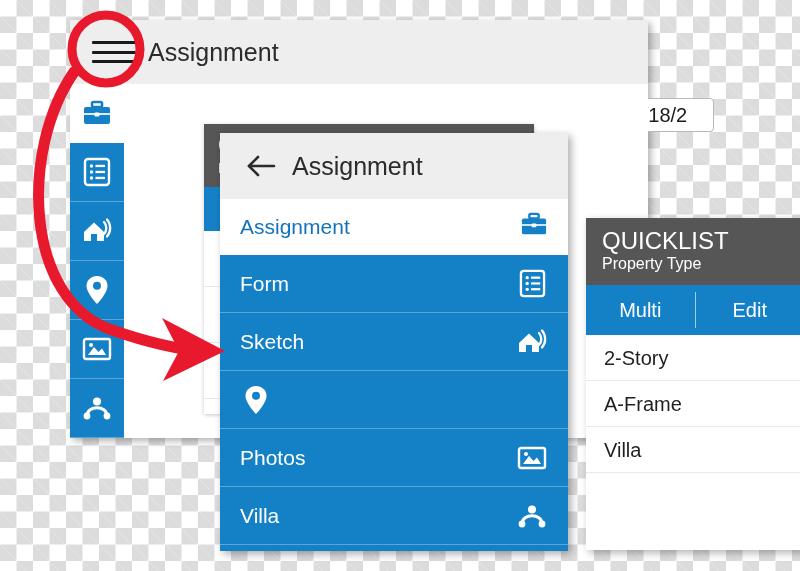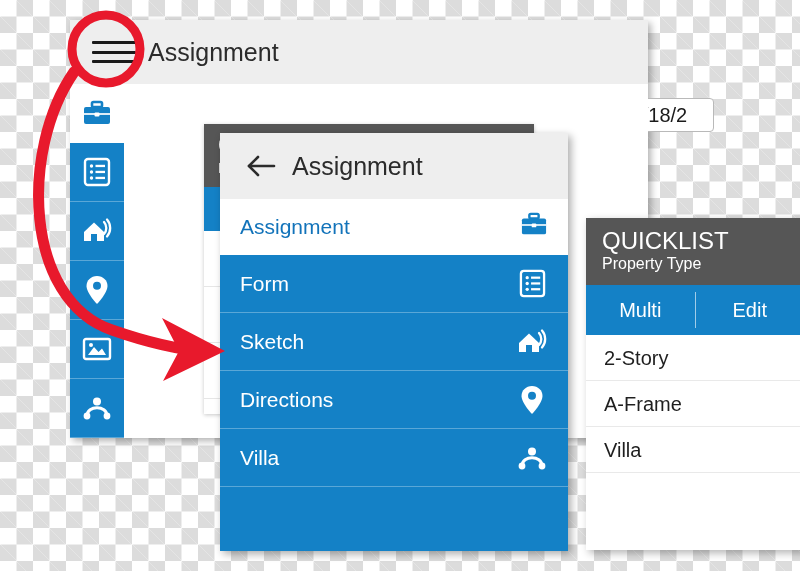--- a/index.html
+++ b/index.html
@@ -270,29 +270,38 @@
           <svg width="32" height="28" viewBox="0 0 32 28">
             <path d="M3 15 L13 5.5 L23 15 v9 H3 Z" fill="#ffffff"></path>
             <rect x="10" y="17" width="6" height="7" fill="#1481c6"></rect>
             <path d="M23 5 a9 9 0 0 1 0 12" fill="none" stroke="#fff" stroke-width="2.3" stroke-linecap="round"></path>
             <path d="M26 2.5 a13 13 0 0 1 0 17" fill="none" stroke="#fff" stroke-width="2.3" stroke-linecap="round"></path>
           </svg>
         </span>
       </div>
 
       <div class="menu-row">
-        <span class="lbl">Directions</span>
         <span class="ico">
           <svg width="24" height="30" viewBox="0 0 24 30">
             <path d="M12 1 C6 1 1.5 5.4 1.5 11 C1.5 18 12 29 12 29 C12 29 22.5 18 22.5 11 C22.5 5.4 18 1 12 1 Z" fill="#ffffff"></path>
             <circle cx="12" cy="10.8" r="4" fill="#1481c6"></circle>
           </svg>
         </span>
       </div>
 
+      <div class="menu-row">
+        <span class="lbl">Photos</span>
+        <span class="ico">
+          <svg width="30" height="26" viewBox="0 0 30 26">
+            <rect x="2" y="3" width="26" height="20" rx="2" fill="none" stroke="#fff" stroke-width="2.4"></rect>
+            <path d="M6 19 L12 11 L16.5 16 L20 12.5 L24 19 Z" fill="#ffffff"></path>
+            <circle cx="9" cy="9" r="2" fill="#ffffff"></circle>
+          </svg>
+        </span>
+      </div>
 
       <div class="menu-row">
         <span class="lbl">Villa</span>
         <span class="ico">
           <svg width="30" height="26" viewBox="0 0 30 26">
             <path d="M5 21 C5 10 25 10 25 21" fill="none" stroke="#fff" stroke-width="3"></path>
             <circle cx="15" cy="6.5" r="4" fill="#ffffff"></circle>
             <circle cx="5" cy="21" r="3.4" fill="#ffffff"></circle>
             <circle cx="25" cy="21" r="3.4" fill="#ffffff"></circle>
           </svg>

